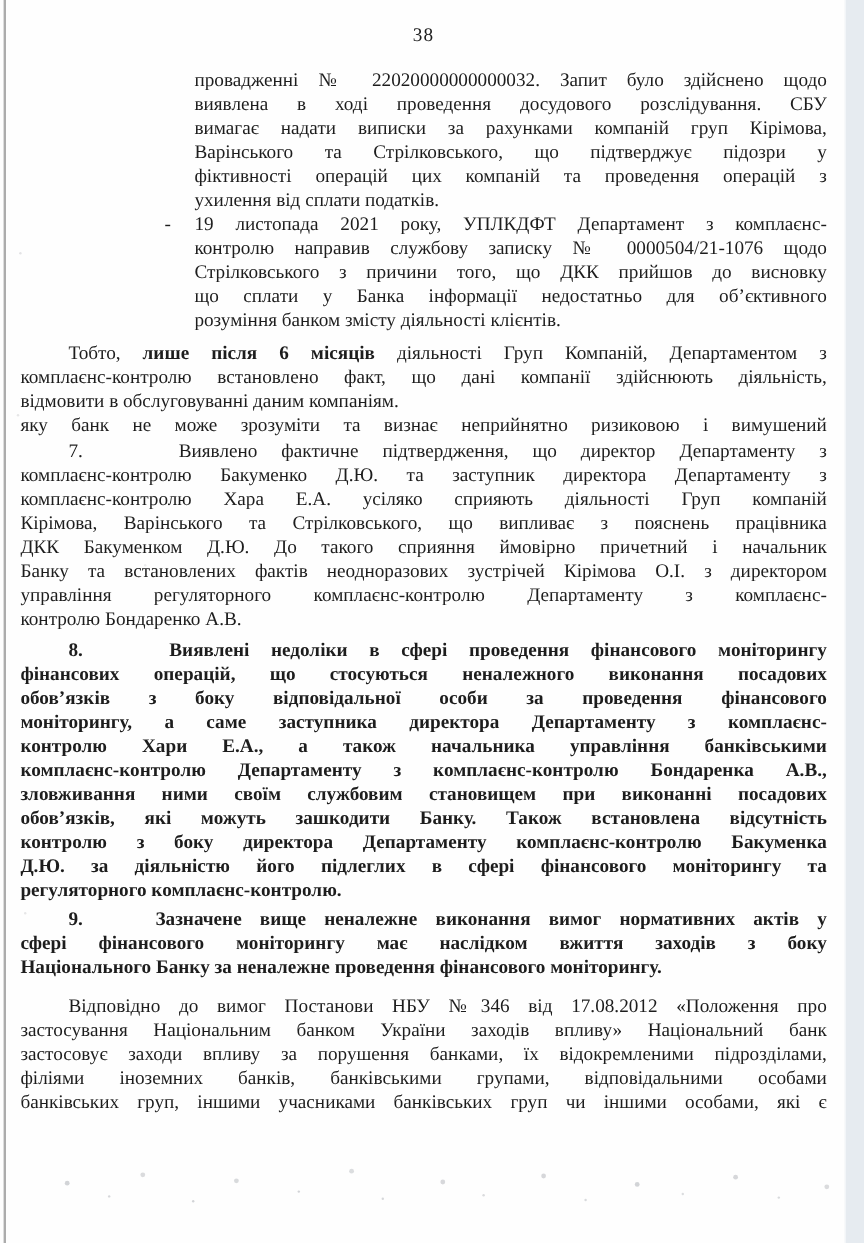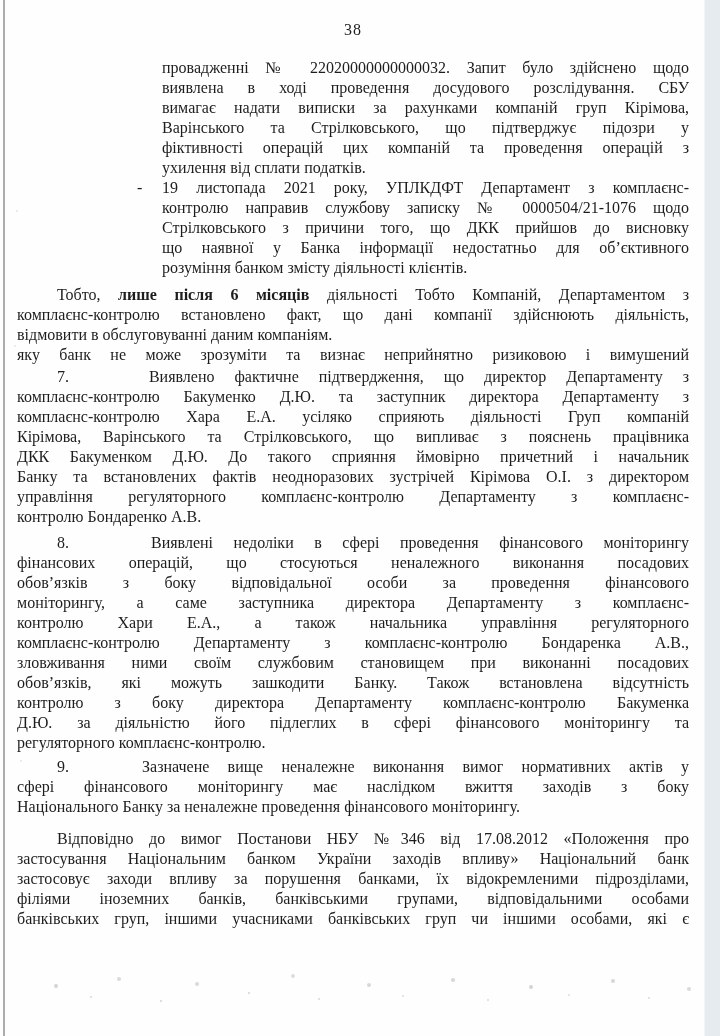--- a/index.html
+++ b/index.html
@@ -39,21 +39,21 @@
     letter-spacing: 1px;
     margin-bottom: 18px;
   }
   .doc-body { }
   .block { margin: 0; }
   .block.quote, .block.list { margin-left: 145px; }
   .block.list { position: relative; }
   .block .bullet {
     position: absolute; left: -25px; top: 0;
   }
-  .block.bold { font-weight: 400; }
+  .block.bold { font-weight: 700; }
   .line {
     text-align: justify;
     text-align-last: justify;
     white-space: normal;
   }
   .line.last { text-align-last: left; }
   .line.last.jl { text-align-last: justify; }
   .line.first { text-indent: 40px; }
   .line .b { font-weight: 700; }
   
@@ -102,45 +102,45 @@
           <div class="line">вимагає надати виписки за рахунками компаній груп Кірімова,</div>
           <div class="line">Варінського та Стрілковського, що підтверджує підозри у</div>
           <div class="line">фіктивності операцій цих компаній та проведення операцій з</div>
           <div class="line last">ухилення від сплати податків.</div>
         </div>
         <div class="block list">
           <span class="bullet">-</span>
           <div class="line">19 листопада 2021 року, УПЛКДФТ Департамент з комплаєнс-</div>
           <div class="line">контролю направив службову записку № 0000504/21-1076 щодо</div>
           <div class="line">Стрілковського з причини того, що ДКК прийшов до висновку</div>
-          <div class="line">що наявної у Банка інформації недостатньо для об’єктивного</div>
+          <div class="line">що сплати у Банка інформації недостатньо для об’єктивного</div>
           <div class="line last">розуміння банком змісту діяльності клієнтів.</div>
         </div>
         <div class="block para" style="margin-top: 7px;">
-          <div class="line first"><span>Тобто, </span><span class="b">лише після 6 місяців</span><span> діяльності Тобто Компаній, Департаментом з</span></div>
+          <div class="line first"><span>Тобто, </span><span class="b">лише після 6 місяців</span><span> діяльності Груп Компаній, Департаментом з</span></div>
           <div class="line">комплаєнс-контролю встановлено факт, що дані компанії здійснюють діяльність,</div>
           <div class="line last">відмовити в обслуговуванні даним компаніям.</div>
           <div class="line">яку банк не може зрозуміти та визнає неприйнятно ризиковою і вимушений</div>
         </div>
         <div class="block para" style="margin-top: 2px;">
           <div class="line first">7.&nbsp;&nbsp;&nbsp;&nbsp;Виявлено фактичне підтвердження, що директор Департаменту з</div>
           <div class="line">комплаєнс-контролю Бакуменко Д.Ю. та заступник директора Департаменту з</div>
           <div class="line">комплаєнс-контролю Хара Е.А. усіляко сприяють діяльності Груп компаній</div>
           <div class="line">Кірімова, Варінського та Стрілковського, що випливає з пояснень працівника</div>
           <div class="line">ДКК Бакуменком Д.Ю. До такого сприяння ймовірно причетний і начальник</div>
           <div class="line">Банку та встановлених фактів неодноразових зустрічей Кірімова О.І. з директором</div>
           <div class="line">управління регуляторного комплаєнс-контролю Департаменту з комплаєнс-</div>
           <div class="line last">контролю Бондаренко А.В.</div>
         </div>
         <div class="block para bold" style="margin-top: 6px;">
           <div class="line first">8.&nbsp;&nbsp;&nbsp;&nbsp;Виявлені недоліки в сфері проведення фінансового моніторингу</div>
           <div class="line">фінансових операцій, що стосуються неналежного виконання посадових</div>
           <div class="line">обов’язків з боку відповідальної особи за проведення фінансового</div>
           <div class="line">моніторингу, а саме заступника директора Департаменту з комплаєнс-</div>
-          <div class="line">контролю Хари Е.А., а також начальника управління регуляторного</div>
+          <div class="line">контролю Хари Е.А., а також начальника управління банківськими</div>
           <div class="line">комплаєнс-контролю Департаменту з комплаєнс-контролю Бондаренка А.В.,</div>
           <div class="line">зловживання ними своїм службовим становищем при виконанні посадових</div>
           <div class="line">обов’язків, які можуть зашкодити Банку. Також встановлена відсутність</div>
           <div class="line">контролю з боку директора Департаменту комплаєнс-контролю Бакуменка</div>
           <div class="line">Д.Ю. за діяльністю його підлеглих в сфері фінансового моніторингу та</div>
           <div class="line last">регуляторного комплаєнс-контролю.</div>
         </div>
         <div class="block para bold" style="margin-top: 4px;">
           <div class="line first">9.&nbsp;&nbsp;&nbsp;&nbsp;Зазначене вище неналежне виконання вимог нормативних актів у</div>
           <div class="line">сфері фінансового моніторингу має наслідком вжиття заходів з боку</div>

